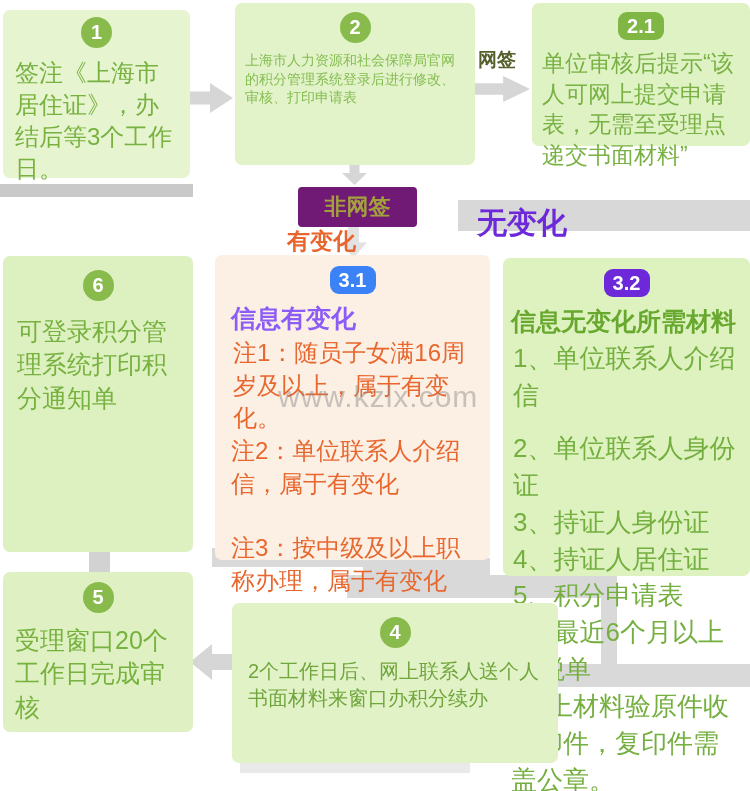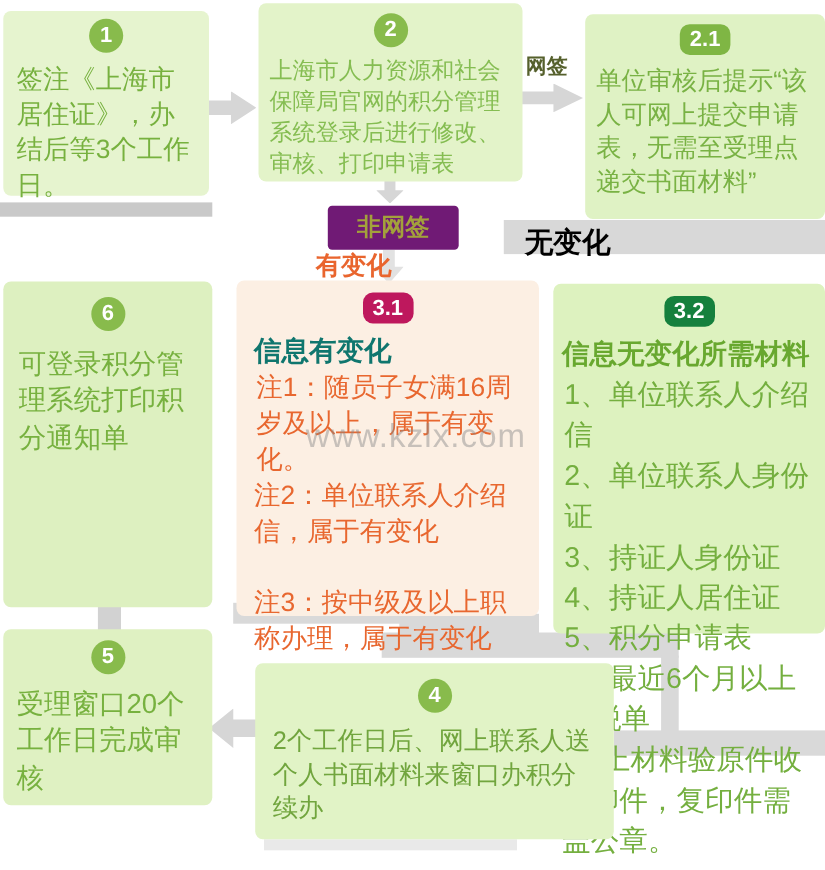--- a/index.html
+++ b/index.html
@@ -10,21 +10,21 @@
   .box{position:absolute;box-sizing:border-box;border-radius:7px;}
   .gbox{background:#e3f3c9;}
   .obox{background:#fcefe3;}
   .ybox{background:#701a75;font-weight:bold;}
   .badge{
     display:flex;align-items:center;justify-content:center;
     color:#ffffff;font-weight:bold;font-size:20px;margin:0 auto;
   }
   .badge.circle{width:31px;height:31px;border-radius:50%;background:#88bb4c;}
   .badge.pill{width:46px;height:28px;border-radius:9px;background:#7fb644;}
-  .badge.pill.orange{background:#be185d;}
+  .badge.pill.orange{background:#3b82f6;}
   .btext{color:#77b13f;line-height:1.33;}
   .conn{position:absolute;background:#d6d6d6;}
   .arrow-right{clip-path:polygon(0 28%,52% 28%,52% 0,100% 50%,52% 100%,52% 72%,0 72%);}
   .arrow-left{clip-path:polygon(100% 28%,48% 28%,48% 0,0 50%,48% 100%,48% 72%,100% 72%);}
   .arrow-down{clip-path:polygon(30% 0,70% 0,70% 50%,100% 50%,50% 100%,0 50%,30% 50%);}
   .elabel{position:absolute;font-weight:bold;white-space:nowrap;}
   .watermark{
     position:absolute;left:278px;top:380px;font-size:30px;letter-spacing:1px;
     color:rgba(135,135,135,0.45);
   }
@@ -45,73 +45,73 @@
   <div class="conn" style="left:212px;top:548px;width:155px;height:19px;background:#d9d9d9;"></div>
   <div class="conn" style="left:363px;top:558px;width:127px;height:19px;background:#d9d9d9;"></div>
   <div class="conn" style="left:347px;top:575px;width:270px;height:23px;background:#d9d9d9;"></div>
   <div class="conn" style="left:601px;top:596px;width:16px;height:70px;background:#d9d9d9;"></div>
   <div class="conn" style="left:558px;top:664px;width:192px;height:23px;background:#d9d9d9;"></div>
   <div class="conn" style="left:89px;top:550px;width:21px;height:24px;background:#d2d2d2;"></div>
   <div class="conn arrow-left" style="left:190px;top:644px;width:46px;height:36px;"></div>
   <div class="conn" style="left:240px;top:763px;width:230px;height:10px;background:#e9e9e9;"></div>
 
   <div class="elabel" style="left:478px;top:47px;font-size:19px;color:#55602c;text-align:center;">网签</div>
-  <div class="elabel" style="left:477px;top:203px;font-size:26px;color:#000000;">无变化</div>
+  <div class="elabel" style="left:477px;top:203px;font-size:30px;color:#6d28d9;">无变化</div>
   <div class="elabel" style="left:287px;top:226px;font-size:23px;color:#e9652e;">有变化</div>
 
   <div class="box gbox" style="left:3px;top:10px;width:187px;height:168px;background:#e6f4cf;">
     <div class="badge circle" style="margin-top:7px;">1</div>
     <div class="btext" style="font-size:24px;padding:9px 11px 0 12px;">签注《上海市居住证》，办结后等3个工作日。</div>
   </div>
 
   <div class="box gbox" style="left:235px;top:3px;width:240px;height:162px;">
     <div class="badge circle" style="margin-top:9px;">2</div>
-    <div class="btext" style="font-size:21px;padding:8px 10px 0 10px;color:#85bd52;">上海市人力资源和社会保障局官网的积分管理系统登录后进行修改、审核、打印申请表</div>
+    <div class="btext" style="font-size:14px;padding:8px 10px 0 10px;color:#85bd52;">上海市人力资源和社会保障局官网的积分管理系统登录后进行修改、审核、打印申请表</div>
   </div>
 
-  <div class="box gbox" style="left:532px;top:3px;width:218px;height:186px;background:#dff2c4;margin-top:10px;">
+  <div class="box gbox" style="left:532px;top:3px;width:218px;height:143px;background:#dff2c4;">
     <div class="badge pill" style="margin-top:9px;">2.1</div>
     <div class="btext" style="font-size:23px;padding:8px 10px 0 10px;color:#79b244;">单位审核后提示“该人可网上提交申请表，无需至受理点递交书面材料”</div>
   </div>
 
   <div class="box ybox" style="left:298px;top:187px;width:119px;height:40px;border-radius:4px;
               display:flex;align-items:center;justify-content:center;">
     <span style="font-size:22px;color:#a3a13b;">非网签</span>
   </div>
 
   <div class="box gbox" style="left:3px;top:256px;width:190px;height:296px;background:#ddf0c0;">
     <div class="badge circle" style="margin-top:14px;">6</div>
     <div class="btext" style="font-size:25px;padding:14px 14px 0 14px;">可登录积分管理系统打印积分通知单</div>
   </div>
 
   <div class="box obox" style="left:215px;top:255px;width:275px;height:305px;">
     <div class="badge pill orange" style="margin-top:11px;">3.1</div>
-    <div style="color:#0f766e;font-weight:bold;font-size:25px;padding:8px 16px 0 16px;">信息有变化</div>
+    <div style="color:#8b5cf6;font-weight:bold;font-size:25px;padding:8px 16px 0 16px;">信息有变化</div>
     <div class="note" style="padding:2px 16px 0 18px;">注1：随员子女满16周岁及以上，属于有变化。</div>
     <div class="note" style="padding:0 16px;">注2：单位联系人介绍信，属于有变化</div>
     <div class="note" style="padding:0 16px;margin-top:32px;">注3：按中级及以上职称办理，属于有变化</div>
   </div>
 
   <div class="box gbox" style="left:503px;top:258px;width:247px;height:318px;background:#ddf2bf;">
-    <div class="badge pill" style="margin-top:11px;background:#15803d;">3.2</div>
+    <div class="badge pill" style="margin-top:11px;background:#6d28d9;">3.2</div>
     <div style="color:#68a82f;font-weight:bold;font-size:25px;padding:8px 6px 0 8px;">信息无变化所需材料</div>
     <div class="item" style="padding:2px 6px 0 10px;">1、单位联系人介绍信</div>
-    <div class="item" style="padding:0 6px 0 10px;">2、单位联系人身份证</div>
+    <div class="item" style="padding:0 6px 0 10px;margin-top:16px;">2、单位联系人身份证</div>
     <div class="item" style="padding:0 6px 0 10px;">3、持证人身份证</div>
     <div class="item" style="padding:0 6px 0 10px;">4、持证人居住证</div>
     <div class="item" style="padding:0 6px 0 10px;">5、积分申请表</div>
     <div class="item" style="padding:0 6px 0 10px;">6、最近6个月以上个税单</div>
     <div class="item" style="padding:0 6px 0 8px;">*以上材料验原件收复印件，复印件需盖公章。</div>
   </div>
 
   <div class="box gbox" style="left:3px;top:572px;width:190px;height:160px;background:#dff1c2;">
     <div class="badge circle" style="margin-top:10px;">5</div>
     <div class="btext" style="font-size:25px;padding:11px 12px 0 12px;">受理窗口20个工作日完成审核</div>
   </div>
 
   <div class="box gbox" style="left:232px;top:603px;width:326px;height:160px;background:#e1f3c6;">
     <div class="badge circle" style="margin-top:14px;">4</div>
-    <div class="btext" style="font-size:23px;padding:10px 16px 0 16px;color:#71a53e;">2个工作日后、网上联系人送个人书面材料来窗口办积分续办</div>
+    <div class="btext" style="font-size:20px;padding:10px 16px 0 16px;color:#71a53e;">2个工作日后、网上联系人送个人书面材料来窗口办积分续办</div>
   </div>
 
   <div class="watermark">www.kzlx.com</div>
 
 </div>
 
 </body></html>

